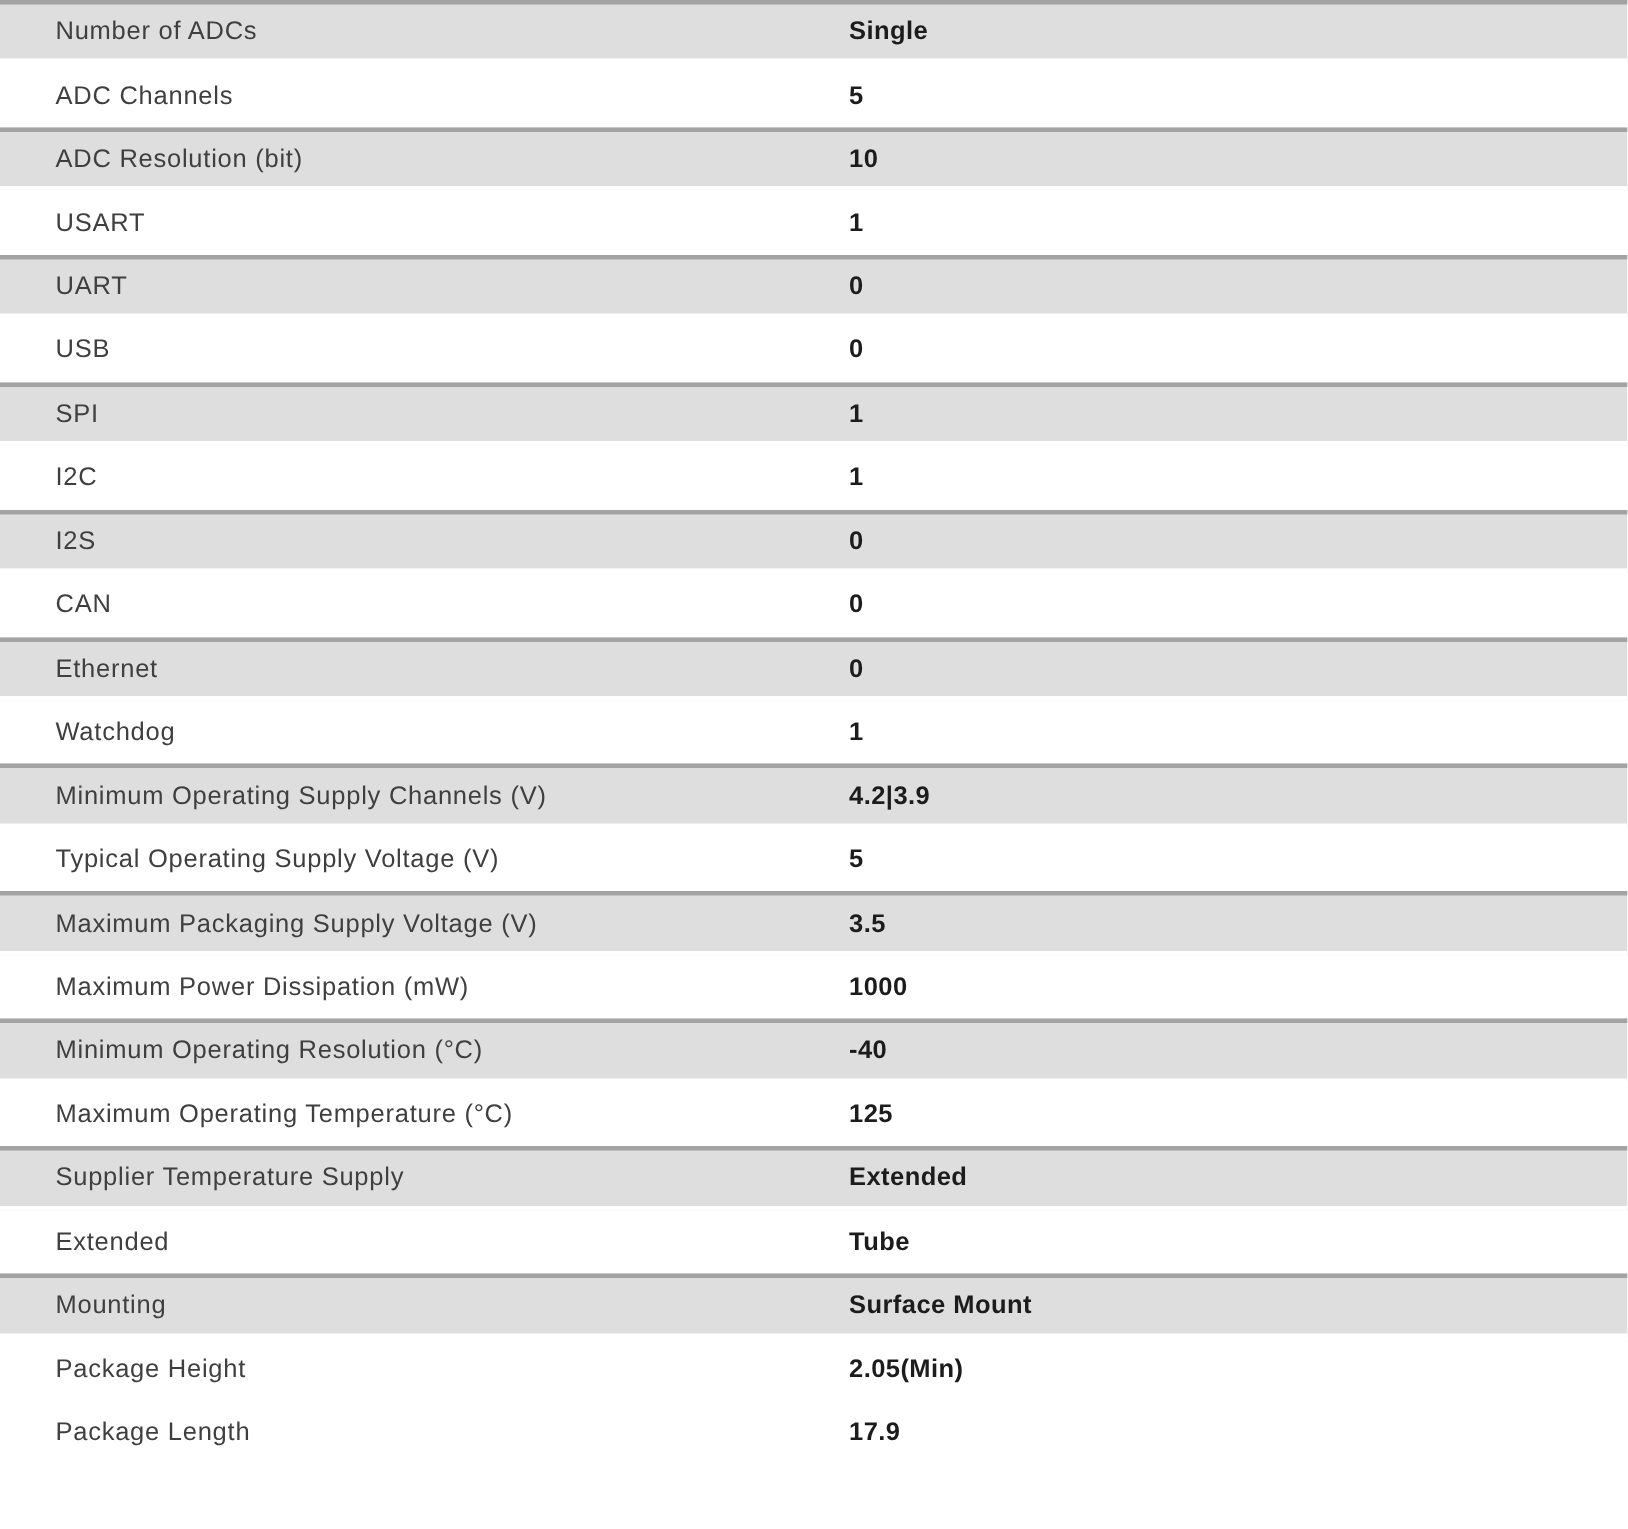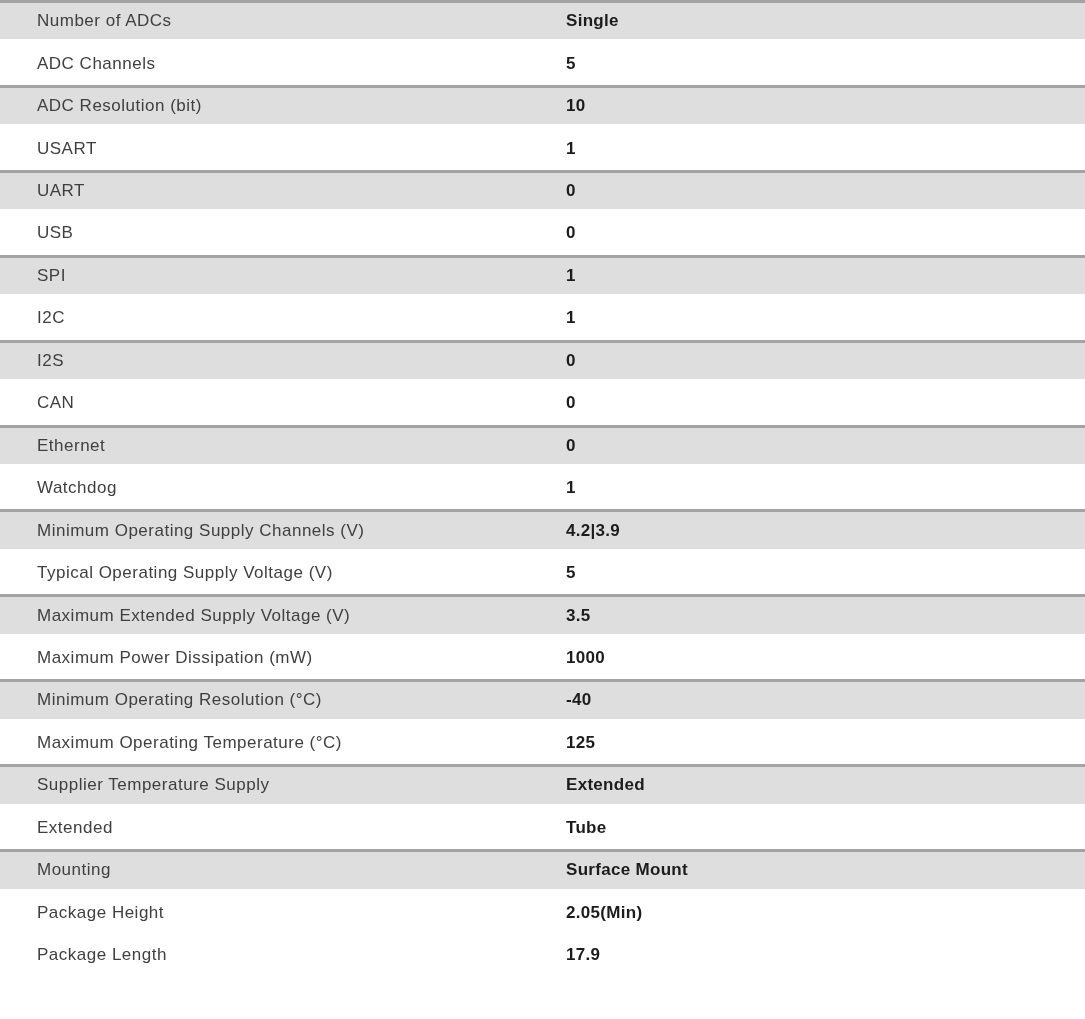--- a/index.html
+++ b/index.html
@@ -115,21 +115,21 @@
     <div class="spec-label">Minimum Operating Supply Channels (V)</div>
     <div class="spec-value">4.2|3.9</div>
   </div>
 
   <div class="spec-row">
     <div class="spec-label">Typical Operating Supply Voltage (V)</div>
     <div class="spec-value">5</div>
   </div>
 
   <div class="spec-row stripe">
-    <div class="spec-label">Maximum Extended Supply Voltage (V)</div>
+    <div class="spec-label">Maximum Packaging Supply Voltage (V)</div>
     <div class="spec-value">3.5</div>
   </div>
 
   <div class="spec-row">
     <div class="spec-label">Maximum Power Dissipation (mW)</div>
     <div class="spec-value">1000</div>
   </div>
 
   <div class="spec-row stripe">
     <div class="spec-label">Minimum Operating Resolution (°C)</div>

